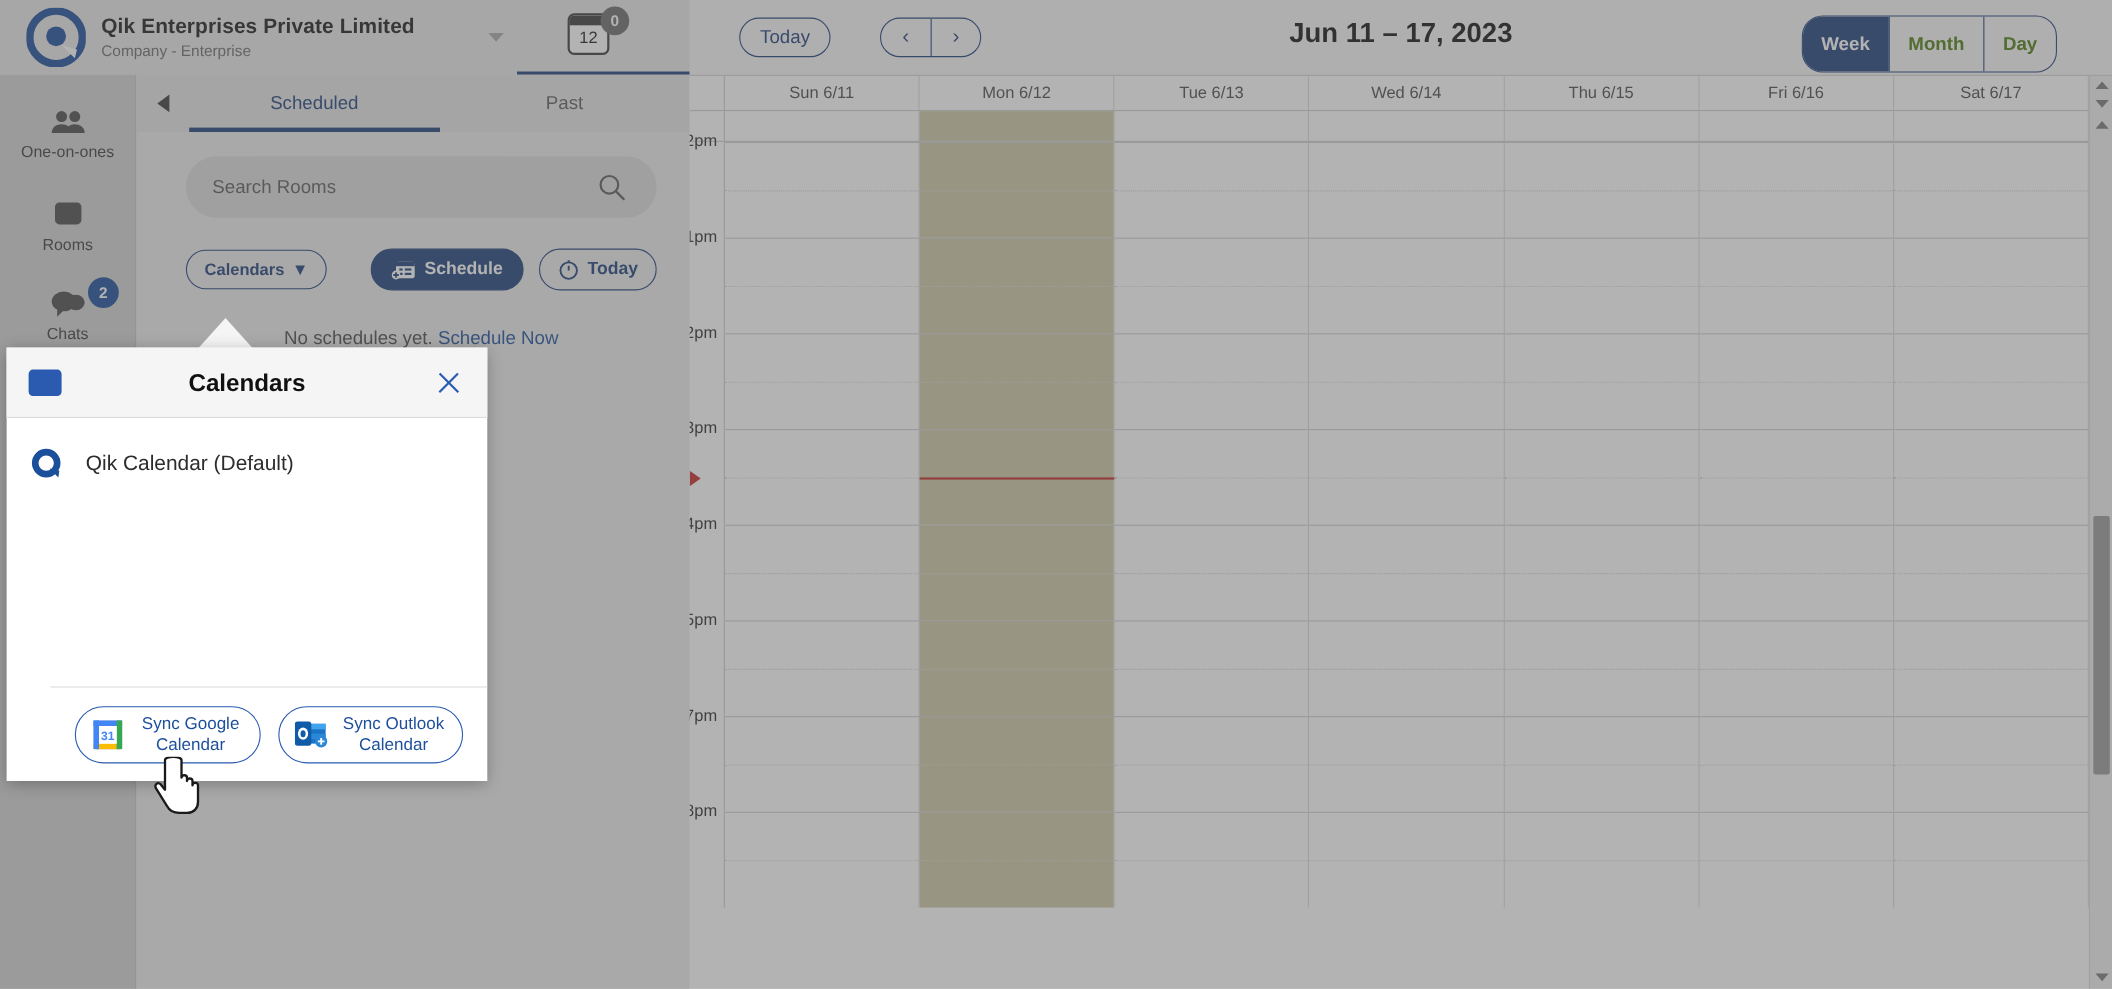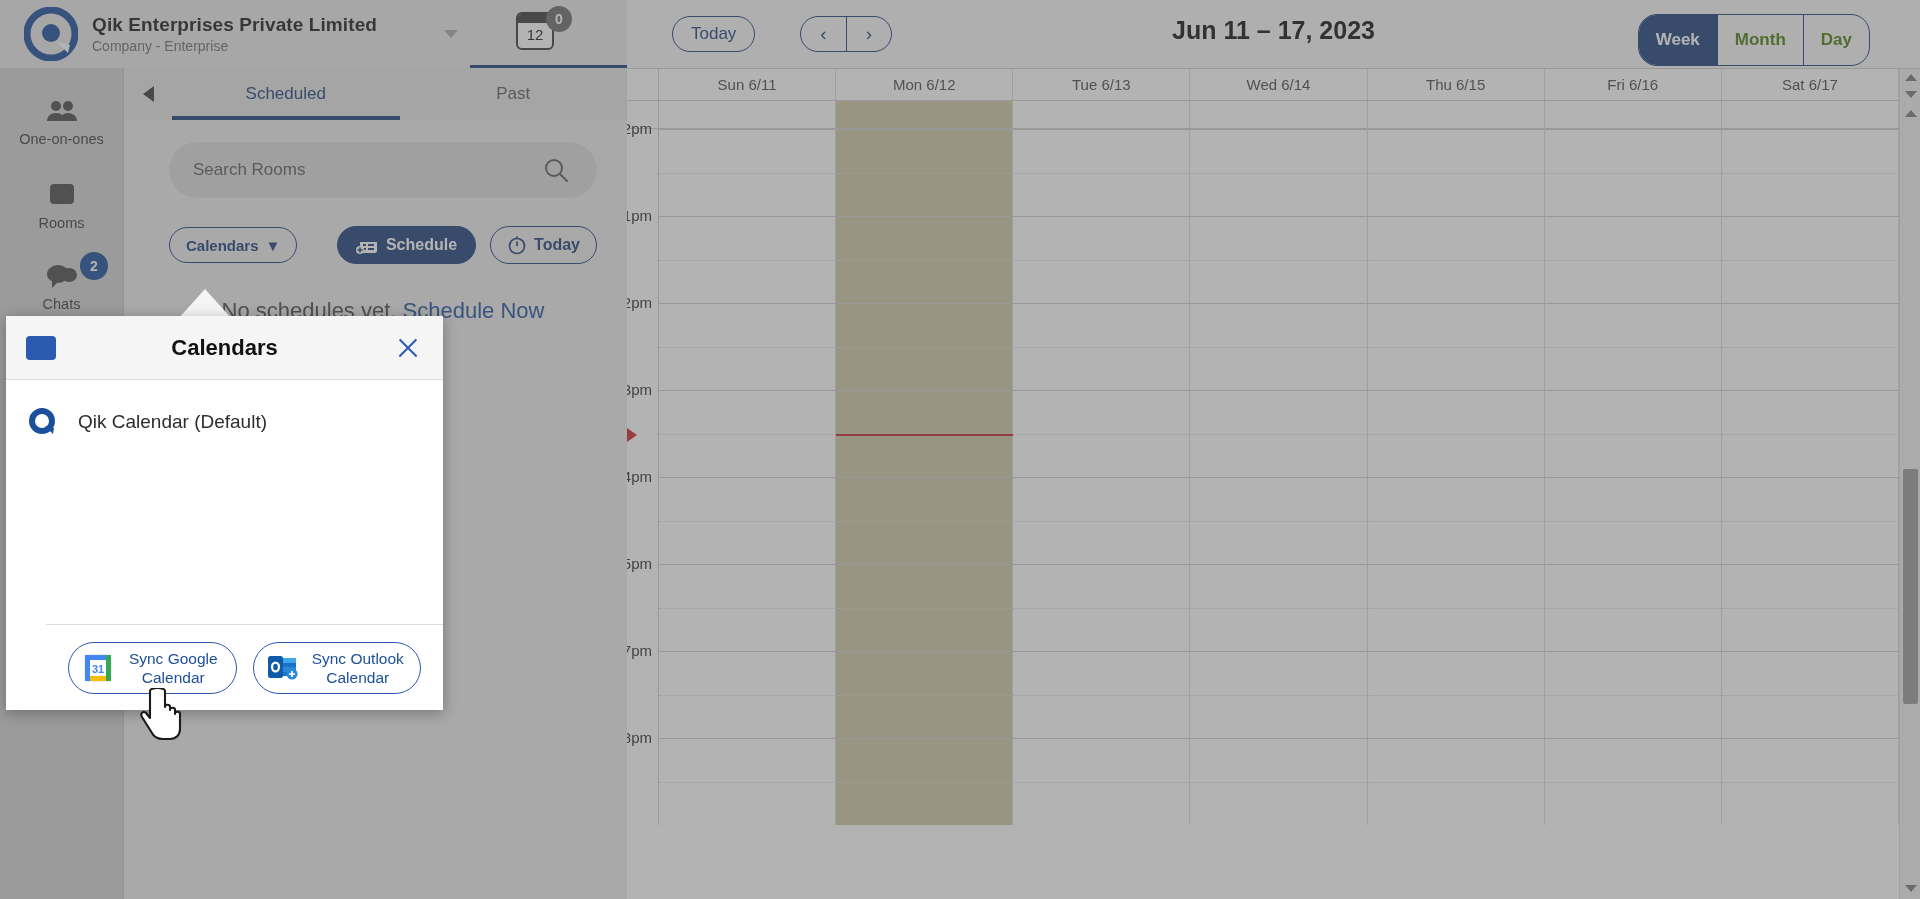--- a/index.html
+++ b/index.html
@@ -48,21 +48,21 @@
 
   .panel-body { padding: 22px 30px 0 45px; }
   .search { position: relative; height: 56px; background: #dddddd; border-radius: 28px; display: flex; align-items: center; padding: 0 24px; }
   .search-ph { font-size: 17px; color: #5c5c5c; }
   .search-ico { position: absolute; right: 28px; top: 15px; }
 
   .actions { display: flex; align-items: center; margin-top: 28px; }
   .btn-outline { border: 1.6px solid #1d3f7a; color: #1d3f7a; background: transparent; border-radius: 22px; height: 36px; display: inline-flex; align-items: center; gap: 7px; padding: 0 16px; font-size: 15px; font-weight: 600; cursor: pointer; }
   .btn-solid { background: #1d3f7a; color: #fff; border: 1.6px solid #1d3f7a; border-radius: 22px; height: 38px; display: inline-flex; align-items: center; gap: 8px; padding: 0 18px; font-size: 16px; font-weight: 600; cursor: pointer; }
   .spacer { flex: 1; }
-  .empty-note { margin-top: 34px; font-size: 22px; color: #4a4a4a; text-align: center; }
+  .empty-note { margin-top: 34px; font-size: 17px; color: #4a4a4a; text-align: center; }
   .empty-link { color: #1d4f9c; cursor: pointer; }
 
   
   .cal { position: absolute; left: 627px; top: 0; right: 0; bottom: 0; background: #f7f7f7; }
   .cal-head { height: 68px; position: relative; }
   .today-btn { position: absolute; left: 45px; top: 16px; height: 36px; padding: 0 18px; border-radius: 18px; border: 1.4px solid #1d3f7a; color: #1d3f7a; background: transparent; font-size: 17px; display: flex; align-items: center; cursor: pointer; }
   .nav-group { position: absolute; left: 173px; top: 16px; height: 36px; display: flex; border: 1.4px solid #1d3f7a; border-radius: 18px; overflow: hidden; }
   .nav-btn { width: 45px; display: flex; align-items: center; justify-content: center; color: #1d3f7a; font-size: 19px; cursor: pointer; }
   .nav-btn + .nav-btn { border-left: 1.4px solid #1d3f7a; }
   .cal-title { position: absolute; left: 0; right: 0; top: 16px; text-align: center; font-size: 25px; font-weight: 700; color: #111; }

